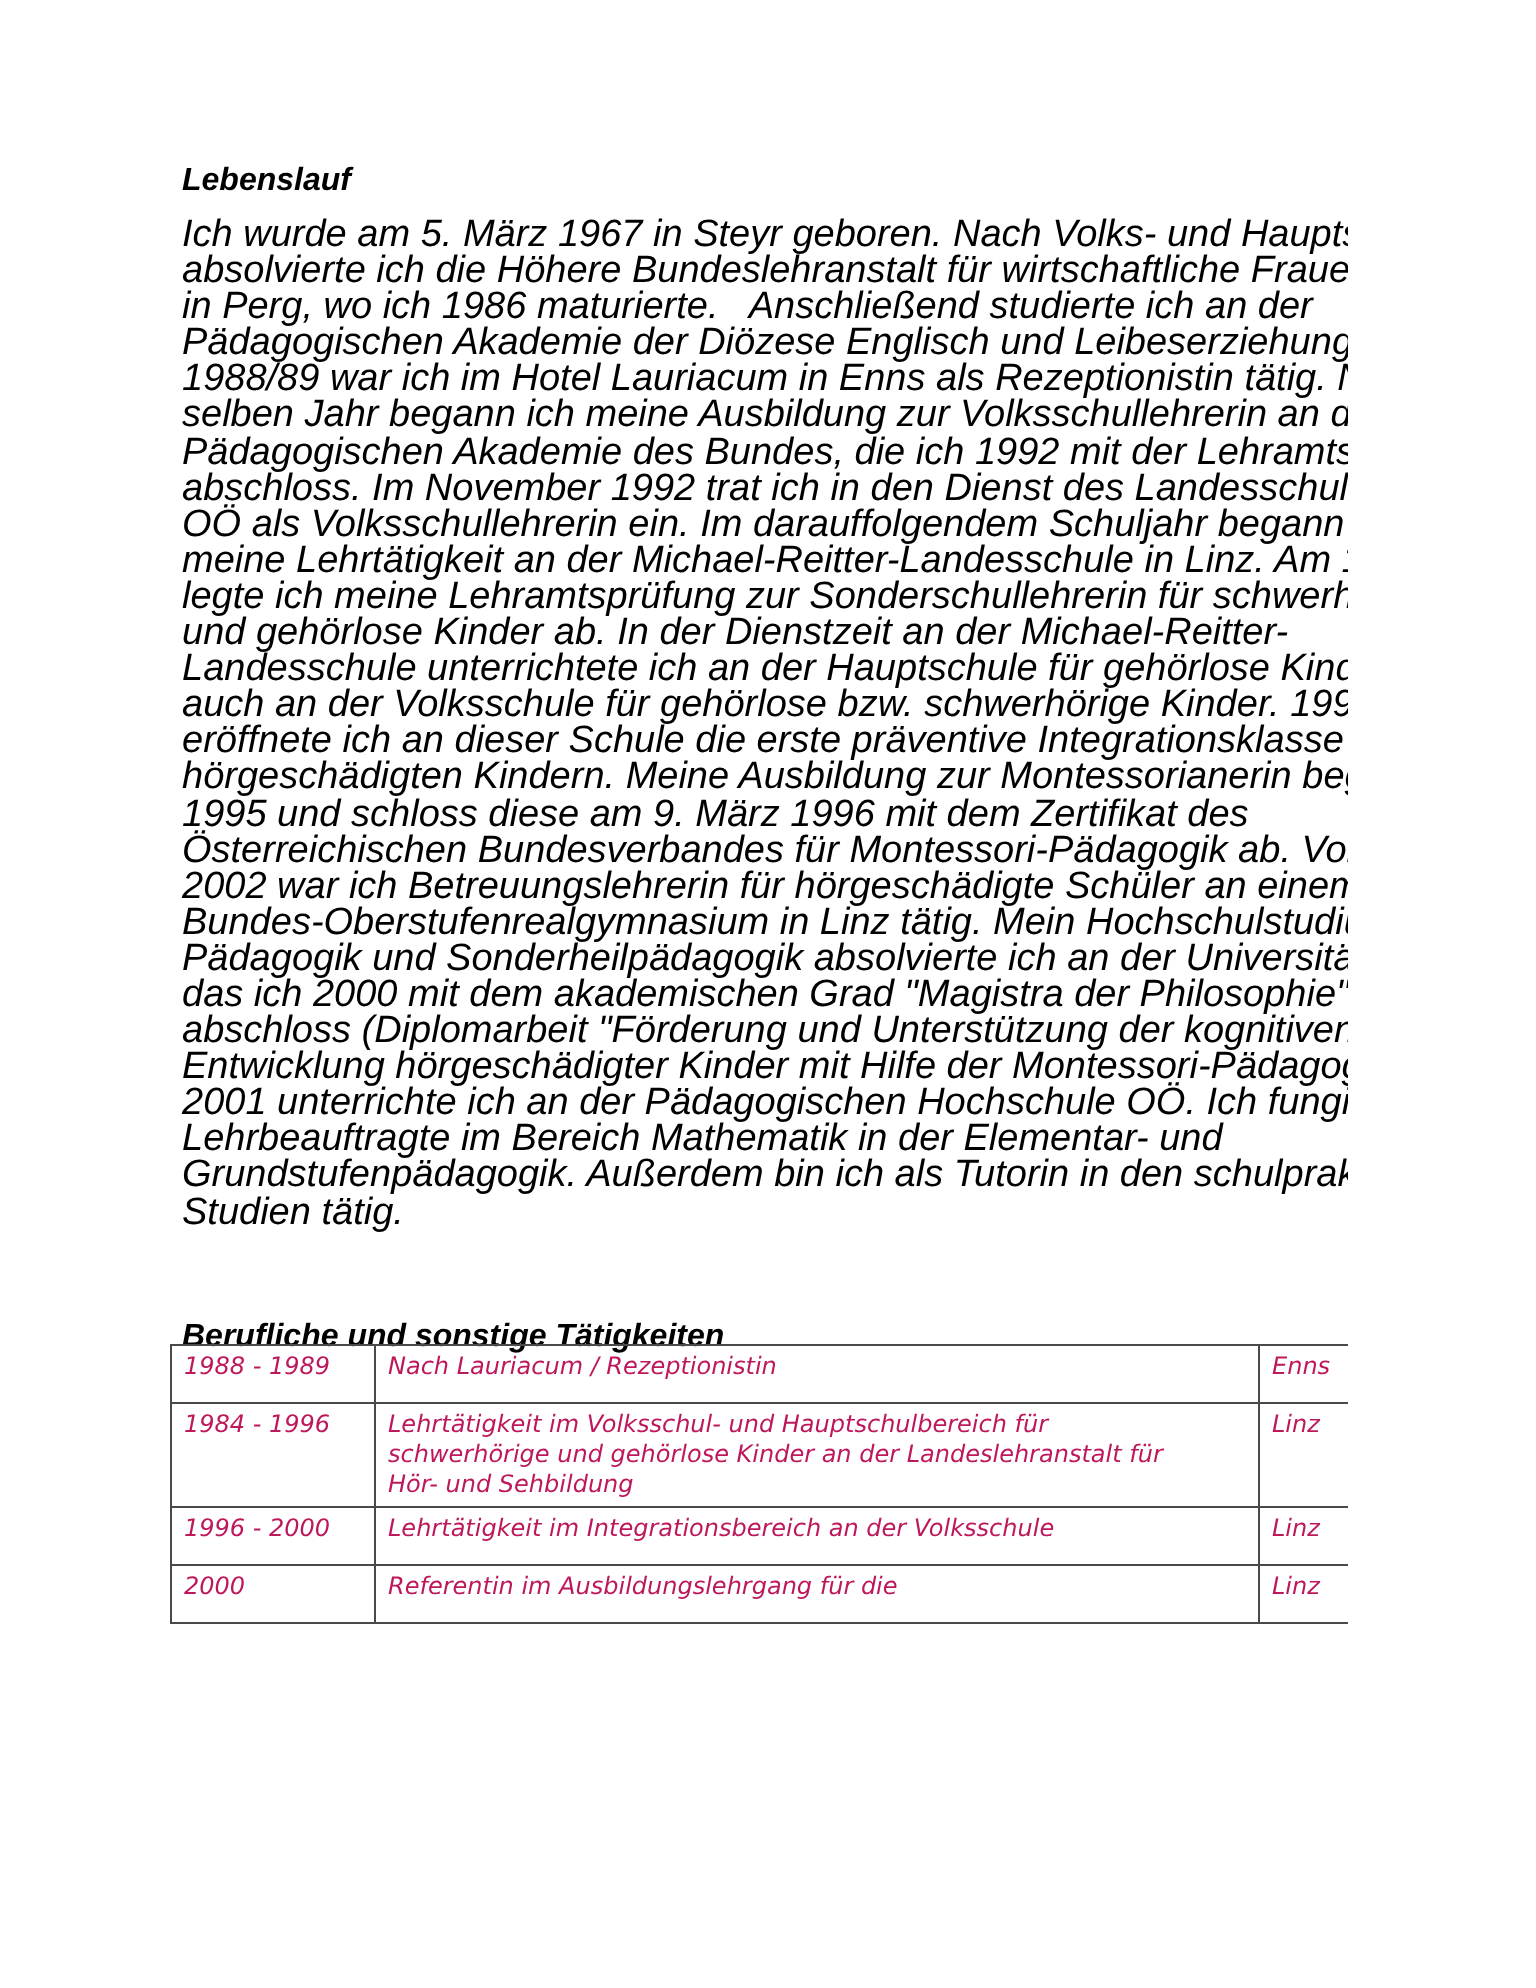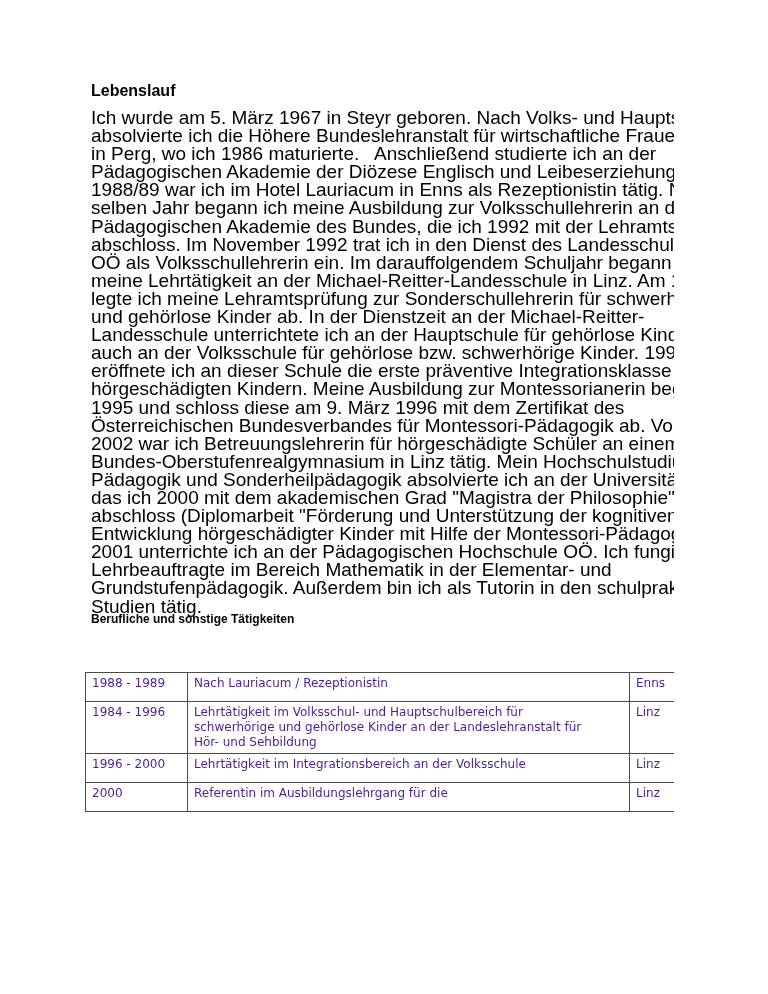--- a/index.html
+++ b/index.html
@@ -7,20 +7,21 @@
     padding: 0;
     background: #ffffff;
   }
   .page {
     position: relative;
     width: 674px;
     height: 994px;
     background: #ffffff;
     color: #000000;
     overflow: hidden;
+    font-style: italic;
   }
   .doc-title {
     position: absolute;
     left: 91px;
     top: 82px;
     font-family: "Liberation Sans", sans-serif;
     font-size: 16px;
     font-weight: bold;
     white-space: pre;
   }
@@ -30,37 +31,37 @@
     top: 109px;
     width: 660px;
     font-family: "Liberation Sans", sans-serif;
     font-size: 19px;
     line-height: 18.1px;
     white-space: pre;
   }
   .section-title {
     position: absolute;
     left: 91px;
-    top: 612px;
+    top: 660px;
     font-family: "Liberation Sans", sans-serif;
-    font-size: 12px;
+    font-size: 16px;
     font-weight: bold;
     white-space: pre;
   }
   table.activities {
     position: absolute;
     left: 85px;
     top: 672px;
     border-collapse: collapse;
     table-layout: fixed;
     width: 631px;
     font-family: "DejaVu Sans", sans-serif;
     font-size: 12px;
     line-height: 15px;
-    color: #4c1d95;
+    color: #be185d;
   }
   table.activities td {
     border: 1px solid #4a4a4a;
     vertical-align: top;
     padding: 3px 5px 3px 6px;
     height: 22px; 
     white-space: pre-wrap;
     overflow: hidden;
   }
   td.col-period   { width: 90px;  }

